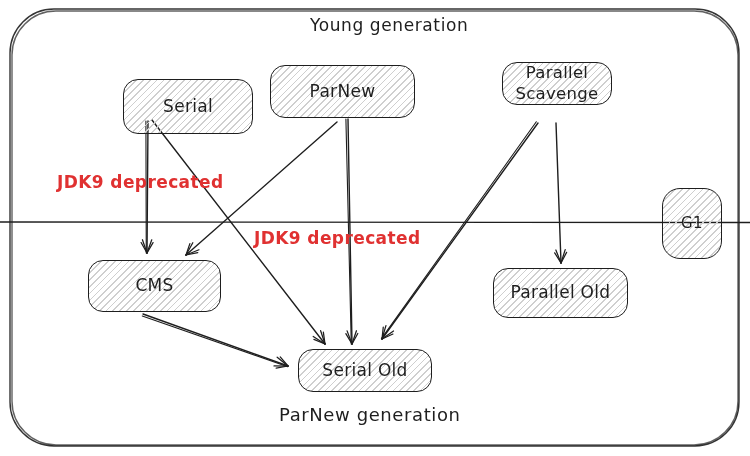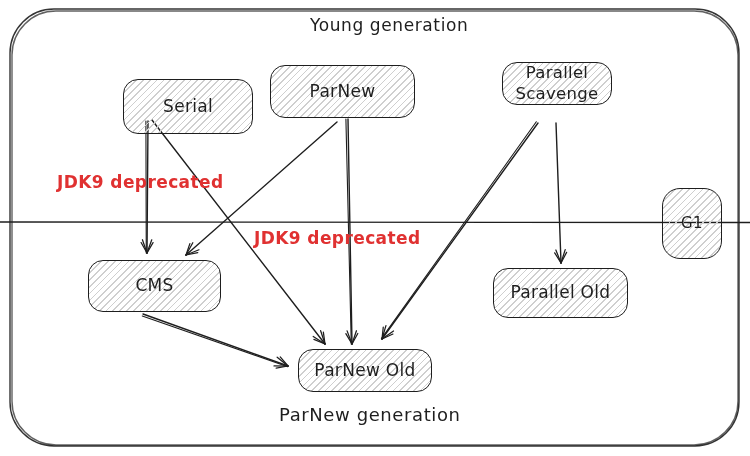--- a/index.html
+++ b/index.html
@@ -99,19 +99,19 @@
     </svg>
 
   <div class="caption caption-young">Young generation</div>
 
   <div class="node node-serial">Serial</div>
   <div class="node node-parnew">ParNew</div>
   <div class="node node-parallel-scavenge">Parallel Scavenge</div>
   <div class="node node-g1">G1</div>
   <div class="node node-cms">CMS</div>
   <div class="node node-parallel-old">Parallel Old</div>
-  <div class="node node-serial-old">ParNew Old</div>
+  <div class="node node-serial-old">Serial Old</div>
 
   <div class="deprecated deprecated-left">JDK9 deprecated</div>
   <div class="deprecated deprecated-middle">JDK9 deprecated</div>
 
   <div class="caption caption-tenured">ParNew generation</div>
 </div>
 
 </body></html>

